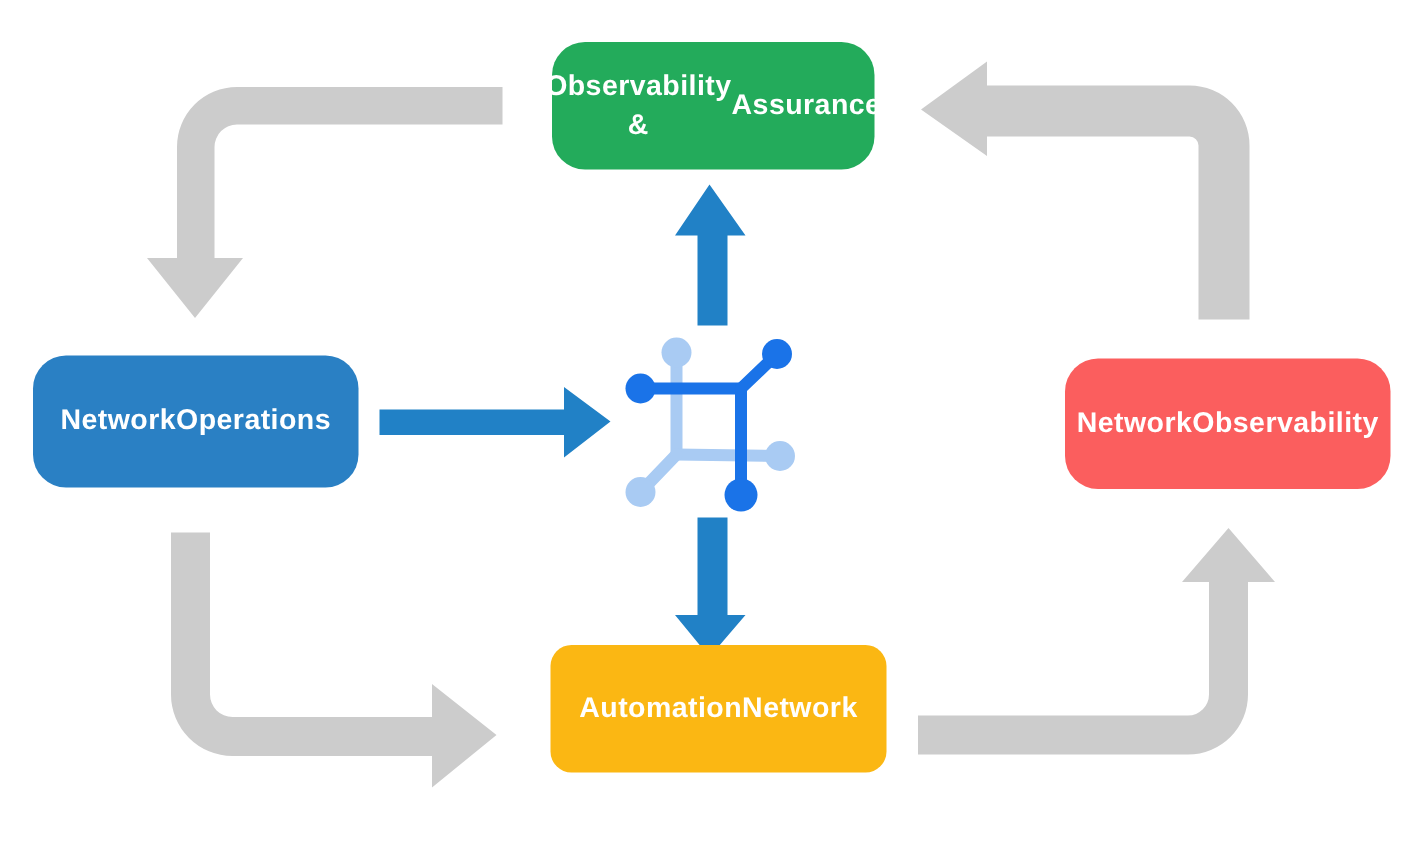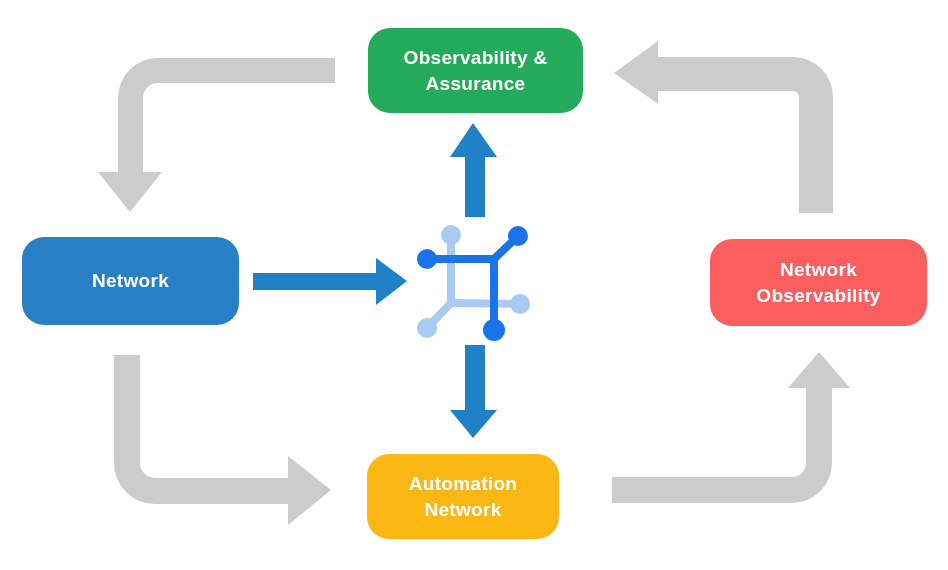--- a/index.html
+++ b/index.html
@@ -6,30 +6,30 @@
   .canvas{
     position:relative;
     width:948px;height:570px;
     background:#ffffff;
     font-family:"Liberation Sans", sans-serif;
     overflow:hidden;
   }
   .arrows-layer{position:absolute;left:0;top:0;width:948px;height:570px;}
   .node{
     position:absolute;
-    display:flex;flex-direction:column;align-items:center;justify-content:center;
+    display:flex;flex-direction:row;align-items:center;justify-content:center;
     border-radius:22px;
     color:#ffffff;
     font-size:19px;font-weight:600;letter-spacing:.3px;
     line-height:26px;text-align:center;
   }
   .node-green{left:368px;top:28px;width:215px;height:85px;background:#23AB5B;}
   .node-blue{left:22px;top:237px;width:217px;height:88px;background:#2A80C4;}
   .node-red{left:710px;top:239px;width:217px;height:87px;background:#FB5E5E;}
-  .node-yellow{left:367px;top:454px;width:192px;height:85px;background:#FBB713;}
+  .node-yellow{left:367px;top:430px;width:224px;height:85px;background:#FBB713;border-radius:14px;}
   .center-icon{position:absolute;left:405px;top:220px;width:145px;height:135px;}
 </style>
 </head>
 <body>
 
 <div class="canvas">
 
   <svg class="arrows-layer" width="948" height="570" viewBox="0 0 948 570" xmlns="http://www.w3.org/2000/svg">
 
     <path fill="#CCCCCC" d="M335,58 L158,58 A40,40 0 0 0 118,98 L118,172 L98,172 L130,212 L162,172 L143,172 L143,98 A15,15 0 0 1 158,83 L335,83 Z"></path>
@@ -66,20 +66,21 @@
     <circle cx="89" cy="110" r="11" fill="#1A73E8"></circle>
   </svg>
 
   <div class="node node-green">
     <span>Observability &amp;</span>
     <span>Assurance</span>
   </div>
 
   <div class="node node-blue">
     <span>Network</span>
+    <span>Operations</span>
   </div>
 
   <div class="node node-red">
     <span>Network</span>
     <span>Observability</span>
   </div>
 
   <div class="node node-yellow">
     <span>Automation</span>
     <span>Network</span>

